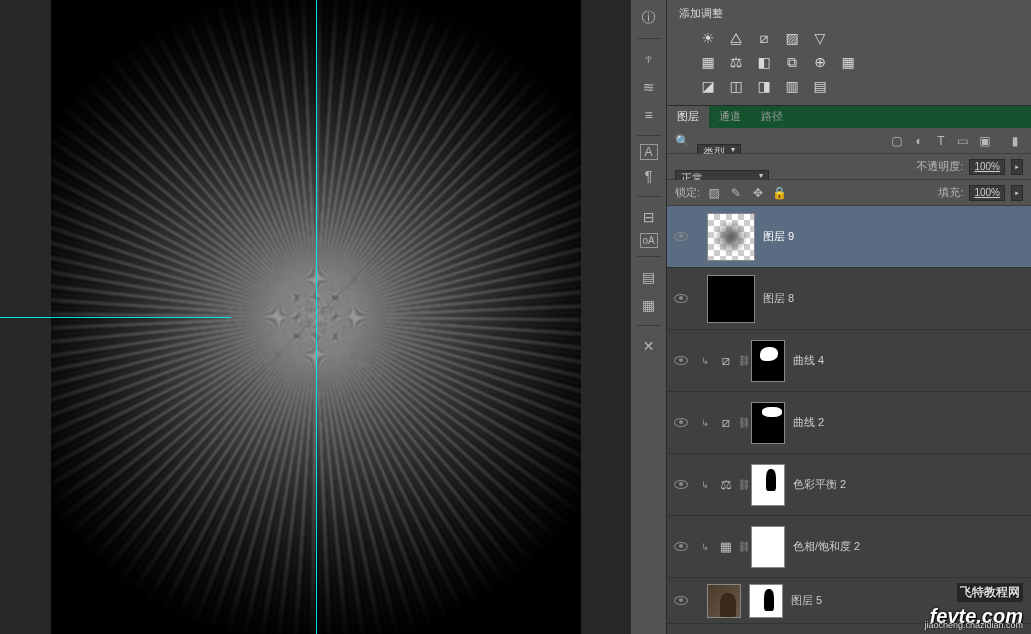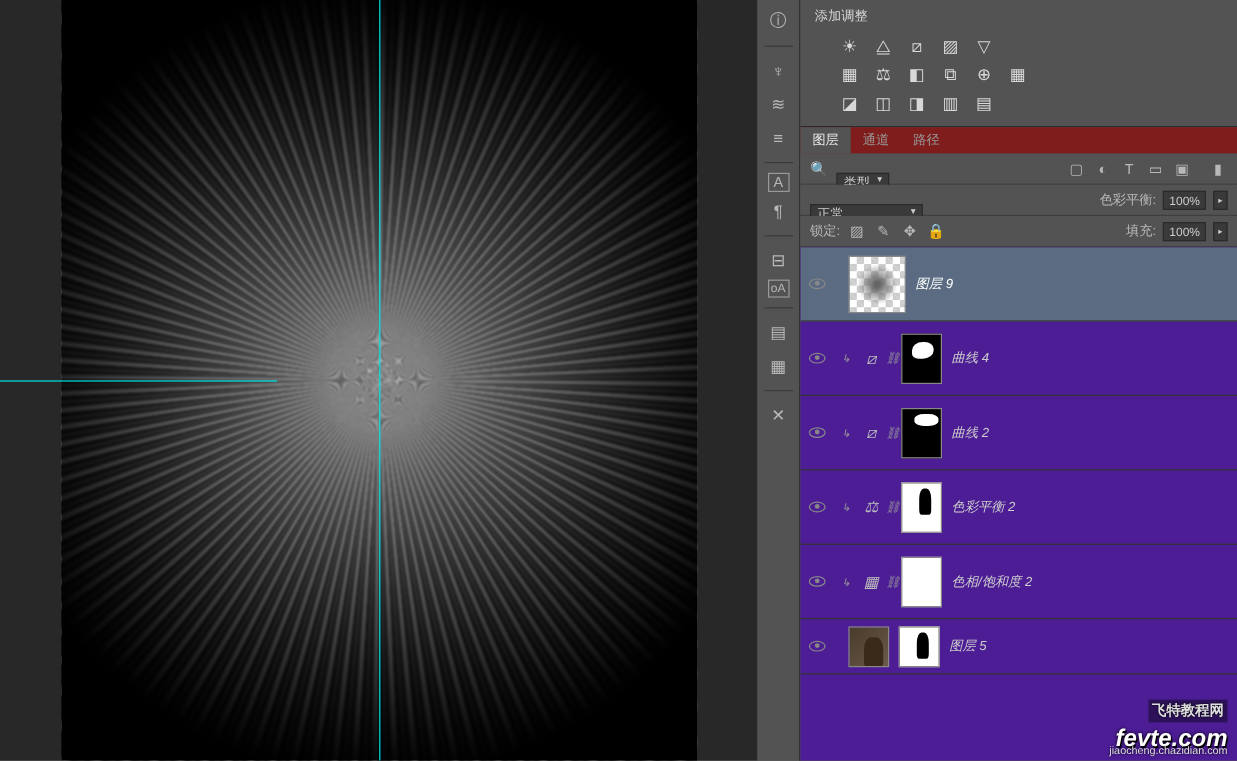--- a/index.html
+++ b/index.html
@@ -65,39 +65,39 @@
 
     
     .panels { flex: 1; display:flex; flex-direction:column; background:#535353;}
 
     
     .adj-panel { border-bottom:1px solid #2a2a2a; padding:6px 12px 10px 12px; }
     .adj-panel .title { color:#d8d8d8; margin-bottom:8px; }
     .adj-rows { display:flex; flex-direction:column; gap:6px; padding-left:20px; }
     .adj-row { display:flex; gap:10px; }
     .adj-ico { width:18px; height:18px; color:#d8d8d8; display:flex; align-items:center; justify-content:center; font-size:14px;}
-    .tabs { display:flex; background:#7f1d1d; height:22px; }
+    .tabs { display:flex; background:#14532d; height:22px; }
     .tab { padding:3px 10px; color:#999; font-size:11px; }
     .tab.active { background:#535353; color:#e8e8e8; font-weight:500; }
 
     .filter-bar, .blend-bar, .lock-bar {
       display:flex; align-items:center; gap:6px;
       height:26px; padding:0 8px;
       background:#535353; border-bottom:1px solid #3f3f3f;
     }
     .dd { background:#3a3a3a; border:1px solid #2a2a2a; height:18px; display:flex; align-items:flex-start; padding:0 5px; color:#ccc; font-size:11px;margin-top:24px;}
     .dd .caret { margin-left:6px; font-size:8px; }
     .sm-ico { width:16px; height:16px; display:flex; align-items:center; justify-content:center; color:#b8b8b8; font-size:12px;}
     .lbl { color:#b8b8b8; font-size:11px;}
-    .val-box { background:#3a3a3a; border:1px solid #2a2a2a; height:16px; padding:0 4px; display:flex; align-items:flex-end; font-size:10px; color:#ccc;}
+    .val-box { background:#3a3a3a; border:1px solid #2a2a2a; height:16px; padding:0 4px; display:flex; align-items:center; font-size:10px; color:#ccc;text-decoration:underline;}
     .arrow-btn { width:12px; height:16px; background:#3a3a3a; border:1px solid #2a2a2a; display:flex; align-items:center; justify-content:center; font-size:7px; color:#ccc;}
     .flex-sp { flex:1; }
 
     
-    .layer-list { flex:1; background:#4c1d95; overflow-y:auto;font-style:italic; }
+    .layer-list { flex:1; background:#404040; overflow-y:auto; }
     .layer {
       display:flex; align-items:center;
       height:62px; border-bottom:1px solid #333;
       padding-right:8px;
     }
     .layer.sel { background:#5a6b82; color:#fff; }
     .eye { width:28px; display:flex; justify-content:center; }
     .eye-ico { width:14px; height:9px; border:1px solid #888; border-radius:50%/50%; position:relative;}
     .eye-ico::after { content:''; position:absolute; top:1px; left:4px; width:4px; height:4px; background:#888; border-radius:50%;}
     .indent { width:20px; display:flex; justify-content:center; color:#999; font-size:9px;}
@@ -218,21 +218,21 @@
       <span class="sm-ico" style="margin-left:8px;">▮</span>
     </div>
 
     <div class="blend-bar">
       <div class="dd" style="width:94px;">
         <span>正常</span>
         <span class="flex-sp"></span>
         <span class="caret">▾</span>
       </div>
       <div class="flex-sp"></div>
-      <span class="lbl">色彩平衡:</span>
+      <span class="lbl">不透明度:</span>
       <div class="val-box">
           <span>100%</span>
         </div>
       <div class="arrow-btn">▸</div>
     </div>
 
     <div class="lock-bar">
       <span class="lbl">锁定:</span>
       <span class="sm-ico">▨</span>
       <span class="sm-ico">✎</span>
@@ -248,20 +248,28 @@
 
     <div class="layer-list" id="layer-list">
         <div class="layer sel">
           <div class="eye">
             <div class="eye-ico"></div>
           </div>
           <div style="width: 12px;"></div>
           <div class="thumb trans"></div>
           <div class="ln">图层 9</div>
         </div>
+        <div class="layer">
+          <div class="eye">
+            <div class="eye-ico"></div>
+          </div>
+          <div style="width: 12px;"></div>
+          <div class="thumb black"></div>
+          <div class="ln">图层 8</div>
+        </div>
         <div class="layer adj-layer">
           <div class="eye">
             <div class="eye-ico"></div>
           </div>
           <div class="indent">↳</div>
           <div class="adj-mark">⧄</div>
           <div class="link-mark">⛓</div>
           <div class="thumb mask-blob"></div>
           <div class="ln">曲线 4</div>
         </div>

